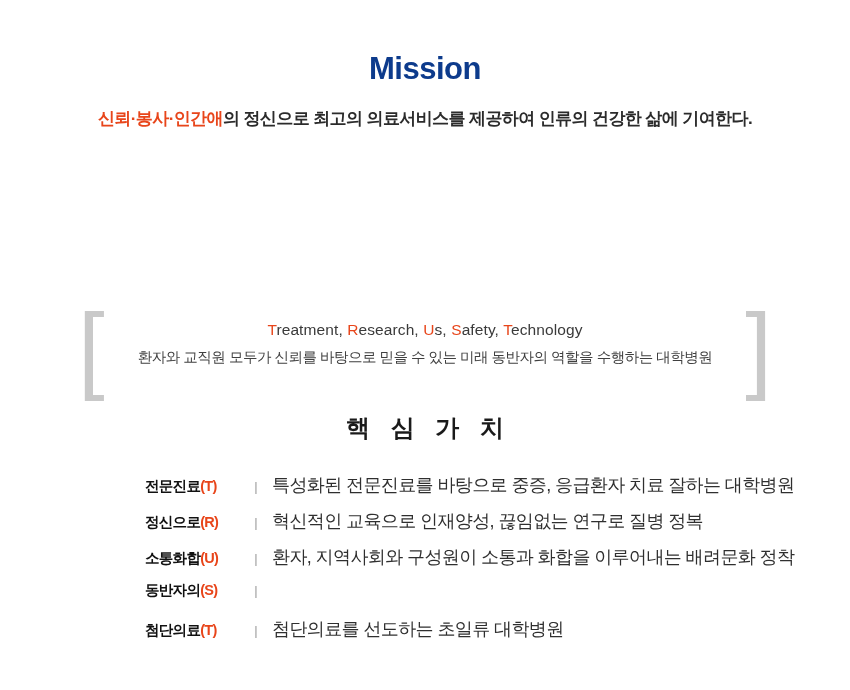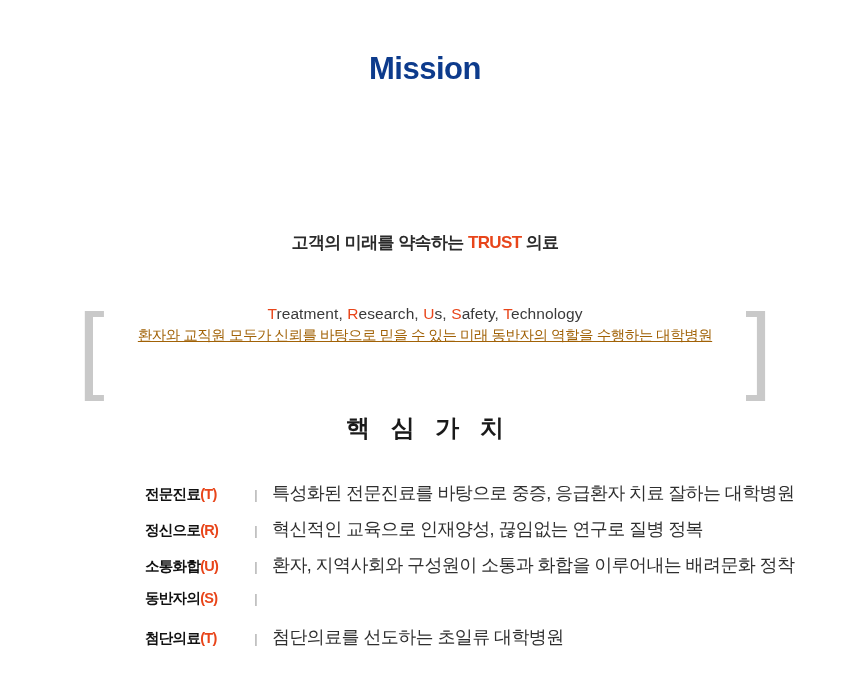--- a/index.html
+++ b/index.html
@@ -98,63 +98,63 @@
     color: #c9c9c9;
     font-family: "Liberation Sans", "DejaVu Sans", sans-serif;
     font-weight: 400;
     user-select: none;
   }
   .bracket-left  { left: 78px; }
   .bracket-right { right: 78px; }
 
   .trust-inner {
     position: absolute;
-    top: 4px;
+    top: 20px;
     left: 130px;
     width: 590px;
     text-align: center;
   }
   .trust-keywords {
     font-size: 15.5px;
     color: #3a3a3a;
     letter-spacing: 0.1px;
     line-height: 1.35;
     white-space: nowrap;
   }
   .trust-keywords .cap {
     color: #e8451a;
   }
   .trust-desc {
+    margin-top: 6px;
     font-size: 14.5px;
-    color: #a16207;
+    color: #404040;
     letter-spacing: -0.5px;
     line-height: 1.4;
     white-space: nowrap;
-    text-decoration: underline;
   }
 
   
   .core-section {
     position: absolute;
     top: 402px;
     left: 0;
     width: 850px;
   }
   .core-heading {
     text-align: center;
     font-size: 24px;
     font-weight: bold;
     color: #1a1a1a;
     letter-spacing: 7px;
     text-indent: 7px;
     margin: 12px;
     line-height: 1.2;
   }
   .core-list {
-    margin: 38px 0 0 0;
+    margin: 30px 0 0 0;
     padding: 0;
     list-style: none;
   }
   .core-row {
     display: flex;
     align-items: baseline;
     height: 36px;
     padding-left: 145px;
   }
   .core-key {
@@ -183,26 +183,26 @@
     white-space: nowrap;
   }
 </style>
 </head>
 <body>
 
 <div class="page">
 
   <section class="mission-section">
     <h1 class="mission-heading">Mission</h1>
+    <p class="mission-statement">
+      <span class="accent">신뢰·봉사·인간애</span><span>의 정신으로 최고의 의료서비스를 제공하여 인류의 건강한 삶에 기여한다.</span>
+    </p>
   </section>
 
   <section class="vision-section">
-    <p class="vision-subtitle">
-      <span>고객의 미래를 약속하는 </span><span class="accent">TRUST</span><span> 의료</span>
-    </p>
   </section>
 
   <div class="trust-block">
     <span class="bracket bracket-left">[</span>
     <span class="bracket bracket-right">]</span>
 
     <div class="trust-inner">
       <div class="trust-keywords" id="trust-keywords"><span><span class="cap">T</span><span>reatment</span></span><span>, </span><span><span class="cap">R</span><span>esearch</span></span><span>, </span><span><span class="cap">U</span><span>s</span></span><span>, </span><span><span class="cap">S</span><span>afety</span></span><span>, </span><span><span class="cap">T</span><span>echnology</span></span></div>
       <div class="trust-desc">환자와 교직원 모두가 신뢰를 바탕으로 믿을 수 있는 미래 동반자의 역할을 수행하는 대학병원</div>
     </div>

